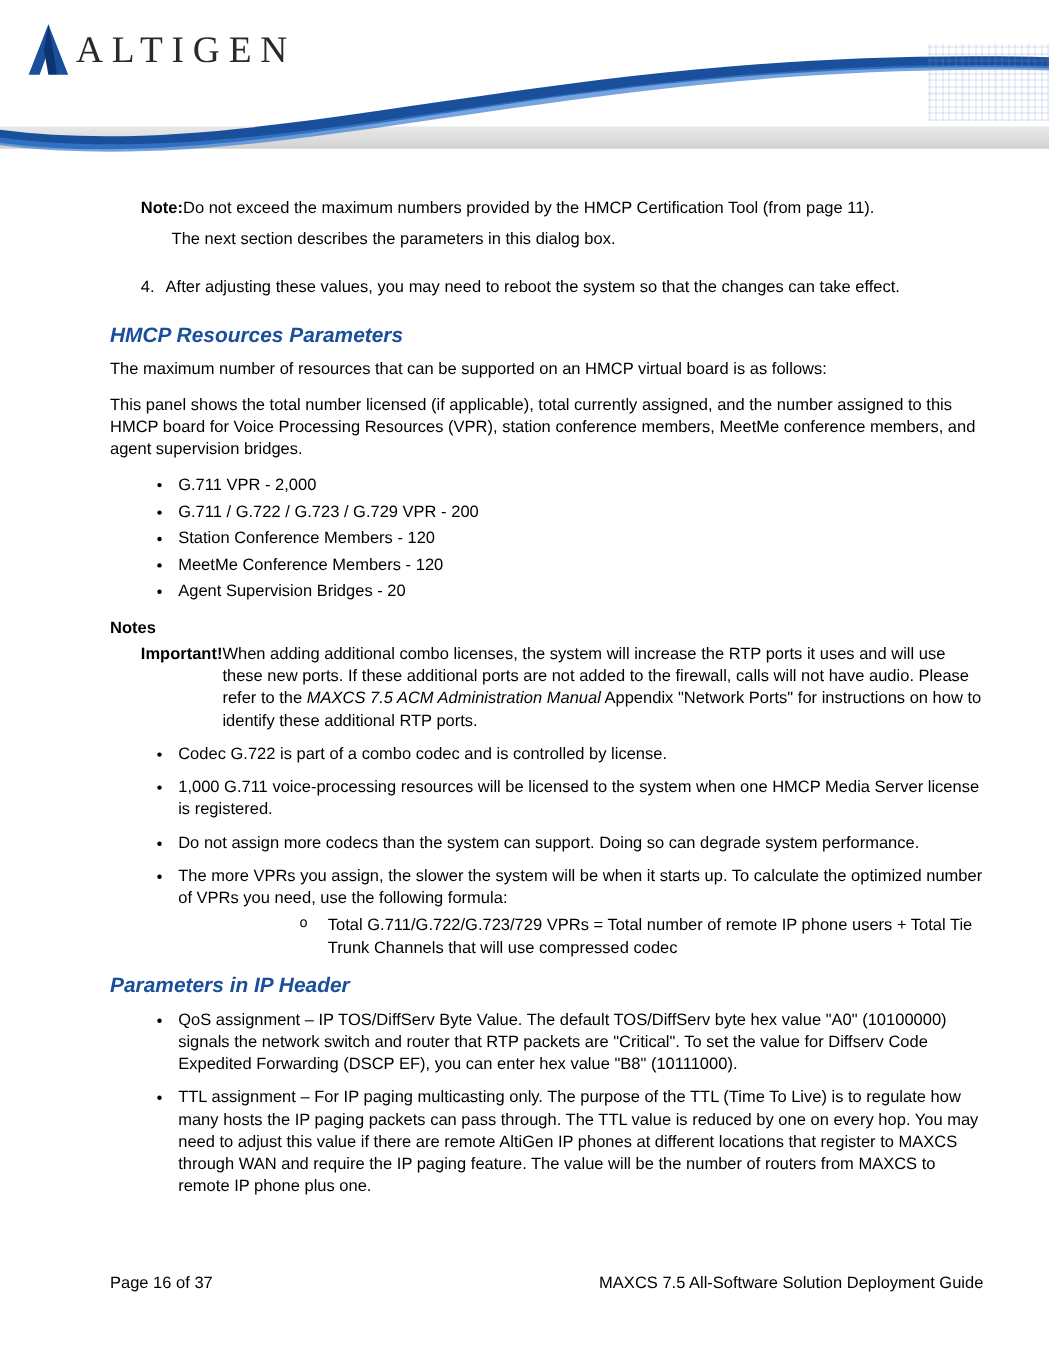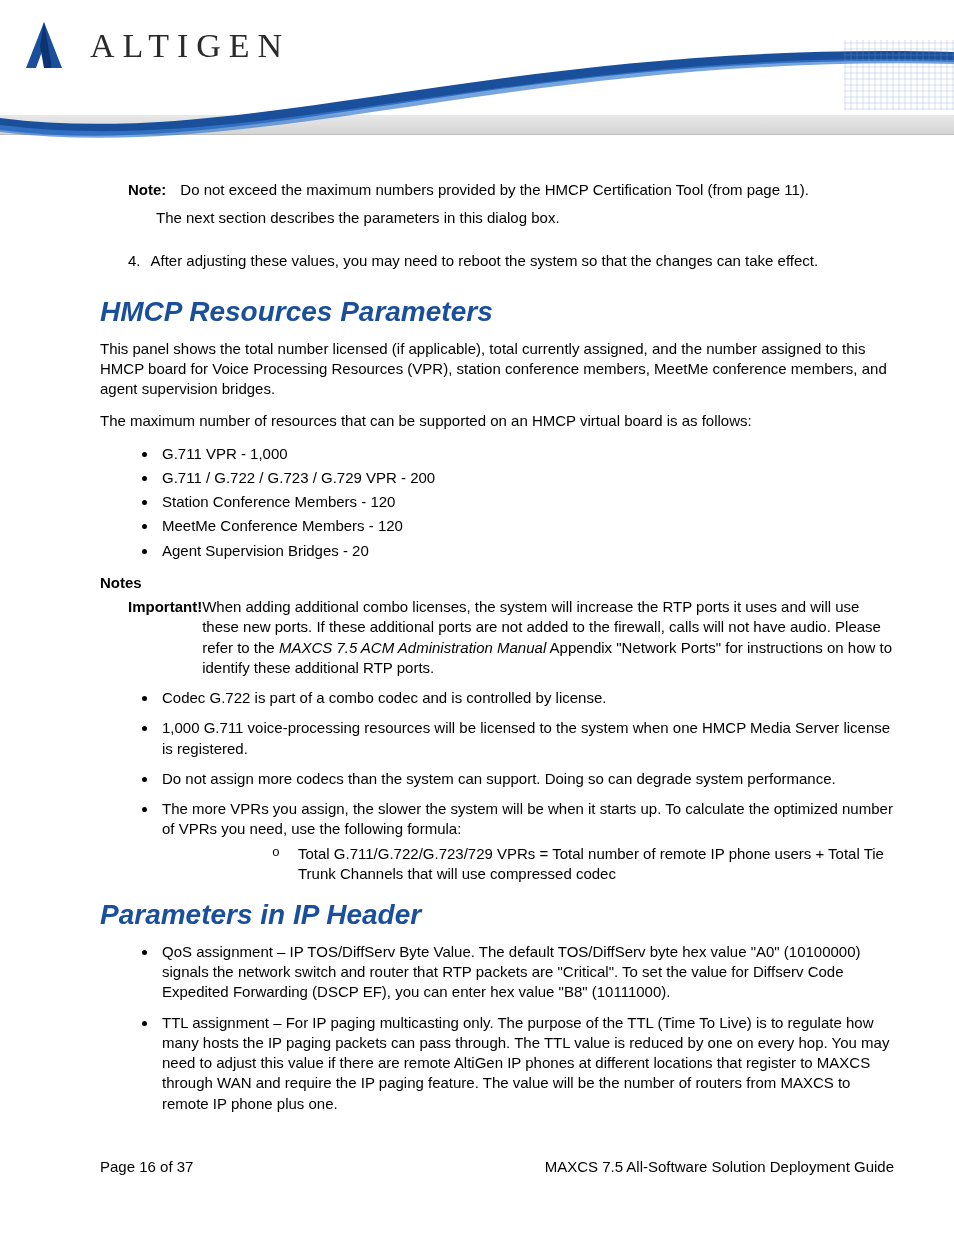--- a/index.html
+++ b/index.html
@@ -17,21 +17,21 @@
     position: relative;
     height: 140px;
     width: 100%;
   }
   .logo {
     position: absolute;
     top: 20px;
     left: 22px;
     display: flex;
     align-items: center;
-    gap: 24px;
+    gap: 3px;
   }
   .logo-text {
     font-size: 34px;
     letter-spacing: 8px;
     color: #2a2a2a;
     font-weight: 400;
     font-family: "Times New Roman", serif;
   }
   .logo-icon svg { display: block; }
   .swoosh {
@@ -61,41 +61,40 @@
     height: 20px;
     background: linear-gradient(#e8e8e8, #d4d4d4);
     border-bottom: 1px solid #bdbdbd;
   }
   .content {
     padding: 40px 60px 0 100px;
     line-height: 1.35;
   }
   .note-row {
     display: flex;
-    gap: 14px;
     margin-left: 28px;
     margin-bottom: 8px;
   }
   .note-label { font-weight: bold; flex: 0 0 auto; }
   .indent-continue {
     margin-left: 56px;
     margin-bottom: 22px;
   }
   .numbered {
     display: flex;
     gap: 10px;
     margin-left: 28px;
     margin-bottom: 22px;
   }
   .numbered .num { flex: 0 0 auto; }
   h2.section {
     color: #1a4f9c;
     font-style: italic;
     font-weight: bold;
-    font-size: 28px;
+    font-size: 19px;
     margin: 10px 0 8px 0;
   }
   p.body { margin-bottom: 12px; }
   ul.bullets {
     list-style: disc;
     margin: 2px 0 12px 58px;
   }
   ul.bullets li { margin-bottom: 4px; padding-left: 4px; }
   ul.bullets.wide li { margin-bottom: 10px; }
   .notes-label { font-weight: bold; margin: 6px 0 4px 0; }
@@ -164,25 +163,25 @@
     <span>Do not exceed the maximum numbers provided by the HMCP Certification Tool (from page 11).</span>
   </div>
   <p class="indent-continue">The next section describes the parameters in this dialog box.</p>
 
   <div class="numbered">
     <span class="num">4.</span>
     <span>After adjusting these values, you may need to reboot the system so that the changes can take effect.</span>
   </div>
 
   <h2 class="section">HMCP Resources Parameters</h2>
+  <p class="body">The maximum number of resources that can be supported on an HMCP virtual board is as follows:</p>
   <p class="body">This panel shows the total number licensed (if applicable), total currently assigned, and the number assigned to this HMCP board for Voice Processing Resources (VPR), station conference members, MeetMe conference members, and agent supervision bridges.</p>
-  <p class="body">The maximum number of resources that can be supported on an HMCP virtual board is as follows:</p>
 
   <ul class="bullets">
-    <li>G.711 VPR - 1,000</li>
+    <li>G.711 VPR - 2,000</li>
     <li>G.711 / G.722 / G.723 / G.729 VPR - 200</li>
     <li>Station Conference Members - 120</li>
     <li>MeetMe Conference Members - 120</li>
     <li>Agent Supervision Bridges - 20</li>
   </ul>
 
   <p class="notes-label">Notes</p>
 
   <div class="important-row">
     <span class="imp">Important!</span>

